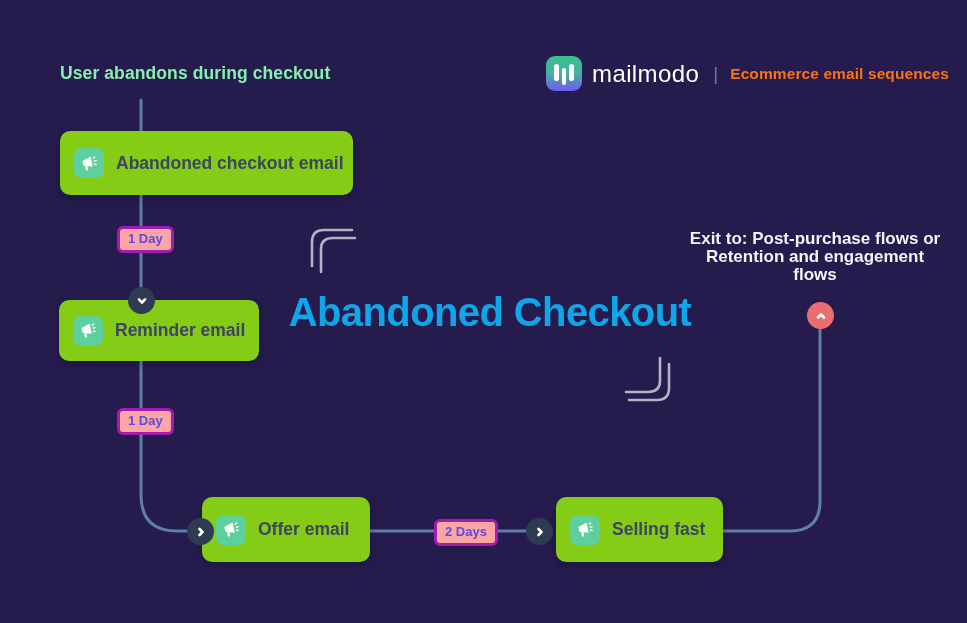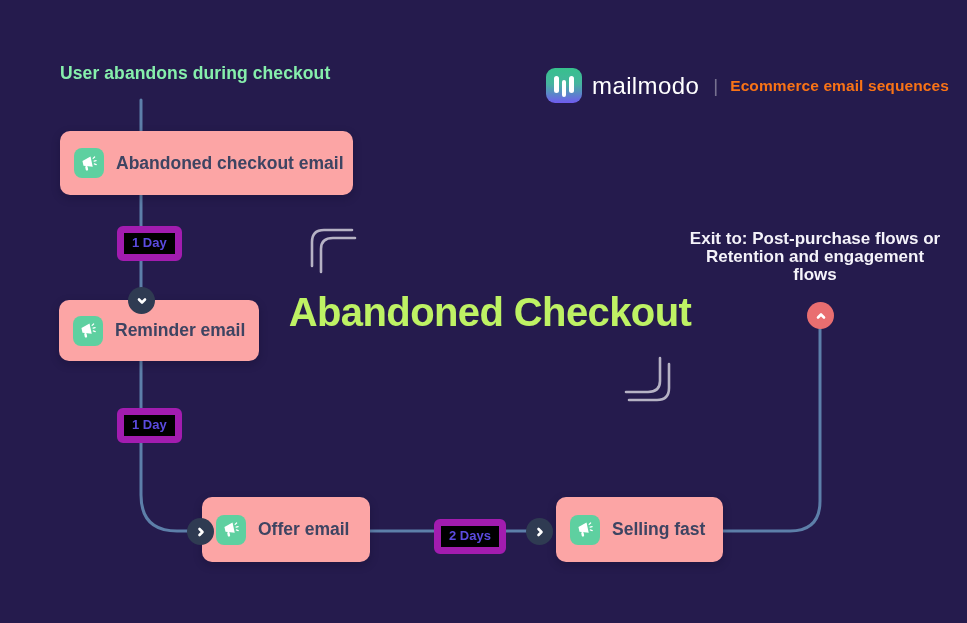--- a/index.html
+++ b/index.html
@@ -19,66 +19,66 @@
   .corner { position: absolute; z-index: 1; }
   .corner path { stroke: #b6b2c4; stroke-width: 2.6; fill: none; stroke-linecap: round; }
   .corner-tl { left: 303px; top: 222px; }
   .corner-br { left: 624px; top: 356px; transform: rotate(180deg); }
 
   
   .trigger-label {
     position: absolute; left: 60px; top: 63px; z-index: 2;
     color: #86efac; font-size: 17.5px; font-weight: 700; letter-spacing: .1px;
   }
-  .brand { position: absolute; left: 546px; top: 56px; z-index: 2; display: flex; align-items: center; margin-top: 12px; }
+  .brand { position: absolute; left: 546px; top: 56px; z-index: 2; display: flex; align-items: center; }
   .brand-logo {
     position: relative; width: 36px; height: 35px; border-radius: 9px;
     background: linear-gradient(180deg, #37c08d 0%, #45b59e 45%, #6f5bef 100%);
     flex: 0 0 auto;
   }
   .brand-logo .bar { position: absolute; width: 4.5px; border-radius: 3px; background: #ffffff; }
   .brand-logo .b1 { left: 8px;  top: 8px;  height: 17px; }
   .brand-logo .b2 { left: 15.7px; top: 12px; height: 17px; }
   .brand-logo .b3 { left: 23.4px; top: 8px;  height: 17px; }
   .brand-wordmark { margin-left: 10px; color: #ffffff; font-size: 24px; font-weight: 500; letter-spacing: .4px; }
   .brand-divider { margin: 0 12px 0 14px; color: rgba(255,255,255,.38); font-size: 19px; font-weight: 400; }
   .brand-tagline { color: #f97316; font-size: 15.5px; font-weight: 700; letter-spacing: .1px; }
 
   
   .flow-title {
     position: absolute; left: 240px; top: 290px; width: 500px; z-index: 2;
-    text-align: center; color: #bef264; font-size: 40px; font-weight: 700; letter-spacing: -0.6px;
+    text-align: center; color: #0ea5e9; font-size: 40px; font-weight: 700; letter-spacing: -0.6px;
   }
 
   
   .exit-note {
     position: absolute; left: 688px; top: 230px; width: 254px; z-index: 2;
     text-align: center; color: #f4f2f9; font-size: 17px; font-weight: 700; line-height: 18px;
   }
 
   
   .node {
-    position: absolute; z-index: 2; background: #fca5a5; border-radius: 10px;
+    position: absolute; z-index: 2; background: #84cc16; border-radius: 10px;
     display: flex; align-items: center; padding: 0 14px; gap: 12px;
     box-shadow: 0 3px 8px rgba(10,6,30,.25); cursor: pointer;
   }
   .node-label { color: #3e4462; font-size: 17.5px; font-weight: 700; white-space: nowrap; }
   .node-icon {
     width: 30px; height: 30px; border-radius: 8px; background: #5ed0a0;
     display: flex; align-items: center; justify-content: center; flex: 0 0 auto;
   }
   .node-icon svg { transform: rotate(-12deg); }
   .node-1 { left: 60px;  top: 131px; width: 293px; height: 64px; }
   .node-2 { left: 59px;  top: 300px; width: 200px; height: 61px; text-align: center; }
   .node-3 { left: 202px; top: 497px; width: 168px; height: 65px; }
   .node-4 { left: 556px; top: 497px; width: 167px; height: 65px; }
 
   
   .badge {
-    position: absolute; z-index: 3; background: #000000; border: 7px solid #a21caf;
+    position: absolute; z-index: 3; background: #fca5a5; border: 3px solid #a21caf;
     border-radius: 6px; color: #5b4be0; font-size: 13px; font-weight: 700;
     padding: 2px 8px 3px; line-height: 16px; white-space: nowrap;
   }
   .badge-1 { left: 117px; top: 226px; }
   .badge-2 { left: 117px; top: 408px; }
   .badge-3 { left: 434px; top: 519px; }
 
   
   .dot {
     position: absolute; z-index: 4; width: 27px; height: 27px; border-radius: 50%;

